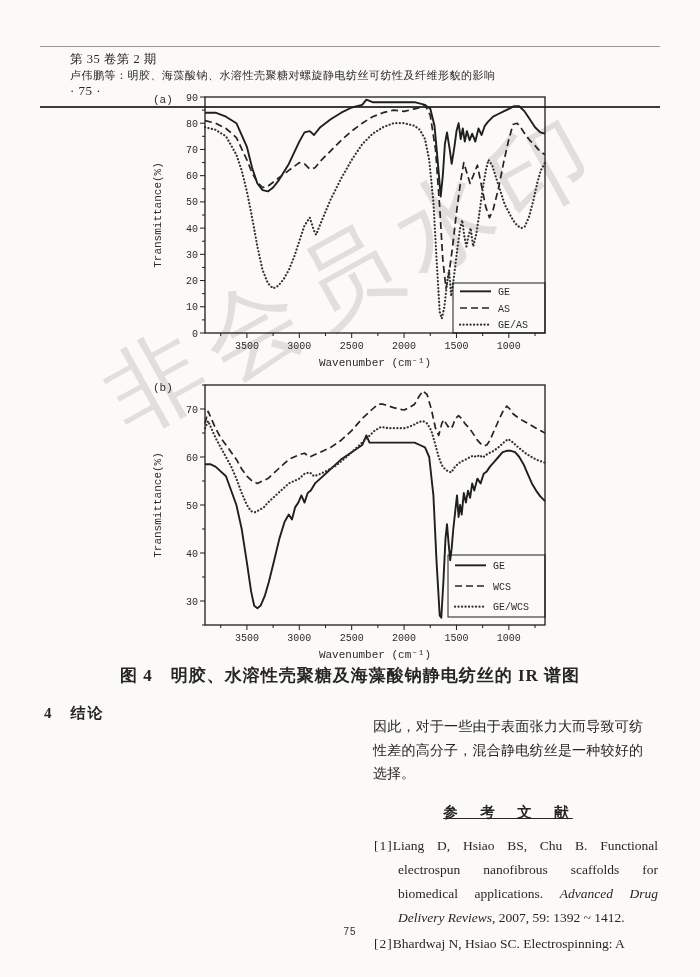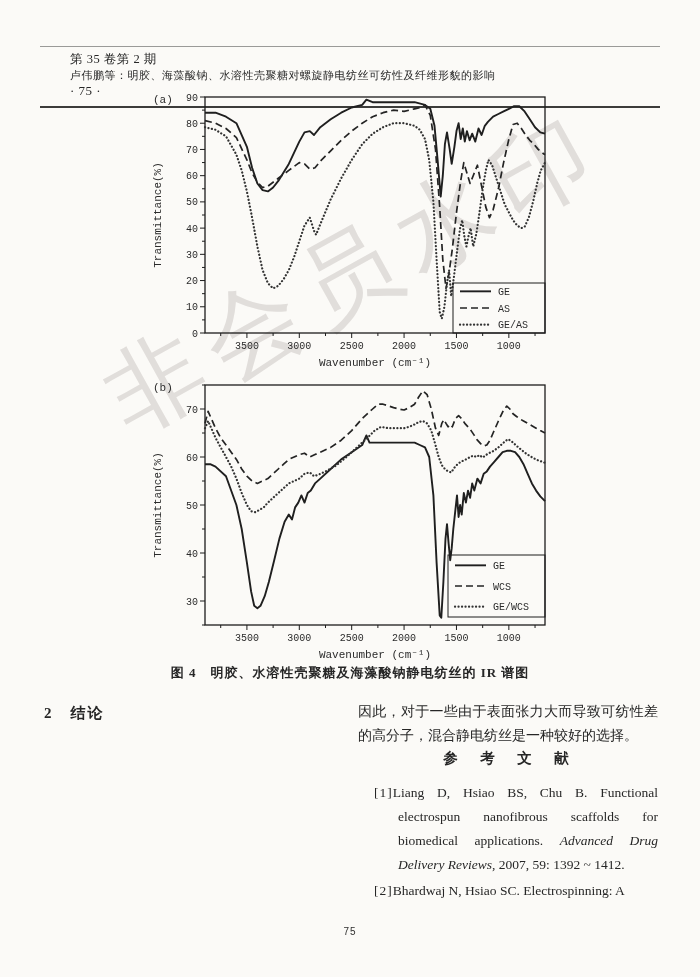--- a/index.html
+++ b/index.html
@@ -41,32 +41,32 @@
   .legend-label{font-size:10px;}
   .frame{fill:none;stroke:#1c1c1c;stroke-width:1.3;}
   .tick{stroke:#1c1c1c;stroke-width:1;}
   .legend-box{fill:#fbfaf7;fill-opacity:0;stroke:#1c1c1c;stroke-width:1;}
   .s-solid{fill:none;stroke:#1f1f1f;stroke-width:1.9;stroke-linejoin:round;}
   .s-dashed{fill:none;stroke:#242424;stroke-width:1.7;stroke-dasharray:7 4;stroke-linejoin:round;}
   .s-dotted{fill:none;stroke:#333;stroke-width:2.2;stroke-dasharray:0.1 3.4;stroke-linecap:round;}
   
   .caption{
     position:absolute;left:0;right:0;top:664px;text-align:center;
-    font-weight:bold;font-size:13px;letter-spacing:1px;
+    font-weight:bold;font-size:17px;letter-spacing:1px;
   }
   
   .col{position:absolute;width:300px;font-size:14px;line-height:23.5px;text-align:justify;}
   .col-left{left:44px;top:702px;}
   .col-right{left:358px;top:700px;}
   .sec-heading{font-weight:bold;font-size:15px;margin:0 0 6px 0;letter-spacing:2px;}
-  .para{margin:0;text-indent:2em;}
+  .para{margin:15px;text-indent:2em;}
   .para.noindent{text-indent:0;}
   .refs-heading{
     text-align:center;font-weight:bold;font-size:14.5px;
-    margin:0 0 10px 0;letter-spacing:4px;
+    margin:0 0 10px 0;letter-spacing:4px;text-decoration:underline;
   }
   .ref{margin:0 0 2px 16px;font-size:13.5px;line-height:24px;
        padding-left:24px;text-indent:-24px;text-align:justify;}
   .ref .prefix{letter-spacing:1px;}
   .footer-pageno{
     position:absolute;left:0;right:0;top:926px;text-align:center;
     font-size:10px;letter-spacing:1px;color:#2e2e2e;
     font-family:"Liberation Sans","DejaVu Sans",sans-serif;
   }
 </style>
@@ -196,21 +196,21 @@
       <text x="345" y="192.83333333333334" class="legend-label">GE</text>
       <line x1="307" y1="210" x2="338" y2="210" class="s-dashed"></line>
       <text x="345" y="213.5" class="legend-label">WCS</text>
       <line x1="307" y1="230.66666666666666" x2="338" y2="230.66666666666666" class="s-dotted"></line>
       <text x="345" y="234.16666666666666" class="legend-label">GE/WCS</text>
     </svg>
 
   <div class="caption layer">图 4　明胶、水溶性壳聚糖及海藻酸钠静电纺丝的 IR 谱图</div>
 
   <div class="col col-left layer">
-    <p class="sec-heading">2　结论</p>
+    <p class="sec-heading">4　结论</p>
   </div>
 
   <div class="col col-right layer">
     <p class="para noindent">因此，对于一些由于表面张力大而导致可纺性差的高分子，混合静电纺丝是一种较好的选择。</p>
     <p class="refs-heading">参　考　文　献</p>
     <p class="ref"><span class="prefix">[1]</span><span>Liang D, Hsiao BS, Chu B. Functional electrospun nanofibrous scaffolds for biomedical applications. </span><i>Advanced Drug Delivery Reviews</i><span>, 2007, 59: 1392 ~ 1412.</span></p>
     <p class="ref"><span class="prefix">[2]</span><span>Bhardwaj N, Hsiao SC. Electrospinning: A</span><i></i><span></span></p>
   </div>
 
   <div class="footer-pageno layer">75</div>

